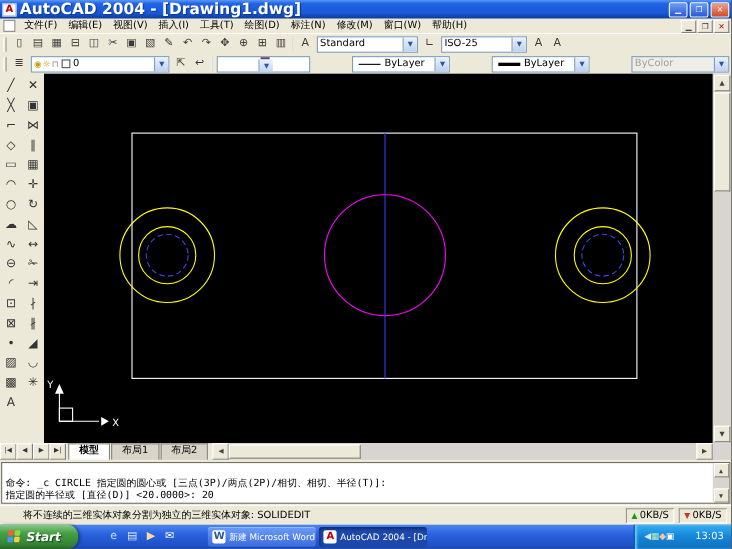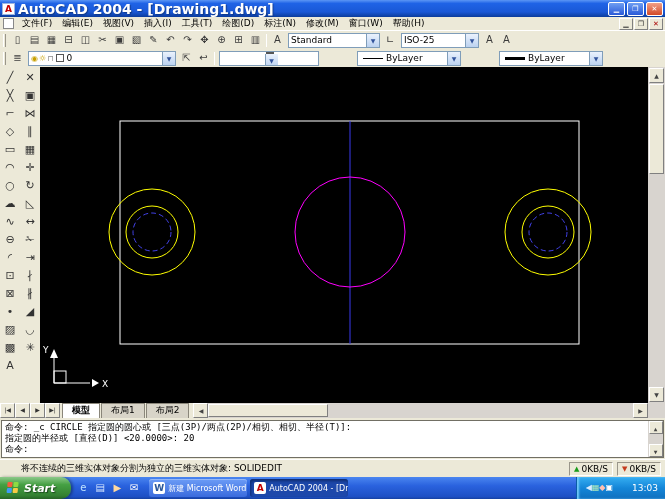--- a/index.html
+++ b/index.html
@@ -61,35 +61,35 @@
   .tabs-wrap{display:flex;margin-left:2px;}
   .tab{padding:0 9px;line-height:13px;font-size:9px;background:#d8d4c8;border:1px solid #8a867a;border-bottom:none;margin-right:1px;}
   .tab.active{background:#fff;font-weight:bold;}
   .hscroll{flex:1;display:flex;align-items:center;background:#d8d4cf;margin-left:3px;}
   .hthumb{width:120px;height:13px;background:#ECE9D8;border:1px solid;border-color:#fff #808080 #808080 #fff;}
   .hs-fill{flex:1;}
   .corner{width:17px;background:#d8d4cf;}
 
   
   .cmdwrap{position:absolute;top:418px;left:0;width:665px;height:41px;background:#ECE9D8;padding:2px 1px 1px 1px;}
-  .cmdbox{position:relative;width:100%;height:100%;background:#fff;border:1px solid #716F64;padding:1px 18px 1px 3px;font-family:"DejaVu Sans Mono",monospace;font-size:9px;overflow:hidden;}
+  .cmdbox{position:relative;width:100%;height:100%;background:#fff;border:1px solid #716F64;padding:14px 18px 1px 3px;font-family:"DejaVu Sans Mono",monospace;font-size:9px;overflow:hidden;}
   .cmd-line{height:11px;line-height:11px;white-space:nowrap;overflow:hidden;}
   .cmd-scroll{position:absolute;right:0;top:0;width:15px;height:100%;background:#d8d4cf;display:flex;flex-direction:column;justify-content:space-between;align-items:center;}
   .cmd-scroll .scroll-btn{width:14px;height:13px;margin:0;}
 
   
   .statusbar{position:absolute;top:459px;left:0;width:665px;height:18px;background:#ECE9D8;border-top:1px solid #fff;display:flex;align-items:center;padding:0 4px;gap:4px;font-size:9px;}
   .status-msg{flex:1;white-space:nowrap;overflow:hidden;margin-left:17px;}
   .net-panel{display:flex;align-items:center;gap:2px;height:14px;padding:0 4px;border:1px solid;border-color:#9a968a #fff #fff #9a968a;}
   .net-ico{font-size:7px;line-height:8px;}
   .net-up{color:#1a9c1a;} .net-down{color:#c43c1e;}
 
   
   .taskbar{position:absolute;top:477px;left:0;width:665px;height:22px;display:flex;align-items:center;
-    background:linear-gradient(180deg,#4a86f0 0%,#2a62de 40%,#1d4fc4 90%,#16409f 100%);}
+    background:linear-gradient(180deg,#4a86f0 0%,#2a62de 40%,#1d4fc4 90%,#16409f 100%);gap:20px;}
   .start-btn{height:22px;display:flex;align-items:center;gap:4px;padding:0 16px 0 7px;border-radius:0 10px 10px 0;
     background:linear-gradient(180deg,#8cc98a 0%,#45a043 35%,#338031 85%,#276326 100%);
     color:#fff;font-weight:bold;font-style:italic;font-size:11px;text-shadow:1px 1px 1px #1d4a1d;box-shadow:2px 0 3px rgba(0,0,0,.35);}
   .winflag{width:13px;height:13px;display:grid;grid-template-columns:5px 5px;grid-template-rows:5px 5px;gap:1px;transform:skewX(-6deg);}
   .winflag span{display:block;border-radius:1px;}
   .winflag span:nth-child(1){background:#f65c3c;}
   .winflag span:nth-child(2){background:#8ddb43;}
   .winflag span:nth-child(3){background:#3f9bf5;}
   .winflag span:nth-child(4){background:#f7cb45;}
   .ql{display:flex;align-items:center;gap:3px;padding:0 5px;}
@@ -199,20 +199,24 @@
     <div class="combo w104">
       <span class="lt-line"></span>
       <span class="combo-val">ByLayer</span>
       <span class="combo-arrow">▼</span>
     </div>
     <div class="combo w104">
       <span class="lw-line"></span>
       <span class="combo-val">ByLayer</span>
       <span class="combo-arrow">▼</span>
     </div>
+    <div class="combo w104 disabled">
+      <span class="combo-val">ByColor</span>
+      <span class="combo-arrow">▼</span>
+    </div>
   </div>
 
   <div class="workspace">
     <div class="tool-col col1">
         <span class="tool-btn">╱</span>
         <span class="tool-btn">╳</span>
         <span class="tool-btn">⌐</span>
         <span class="tool-btn">◇</span>
         <span class="tool-btn">▭</span>
         <span class="tool-btn">◠</span>

